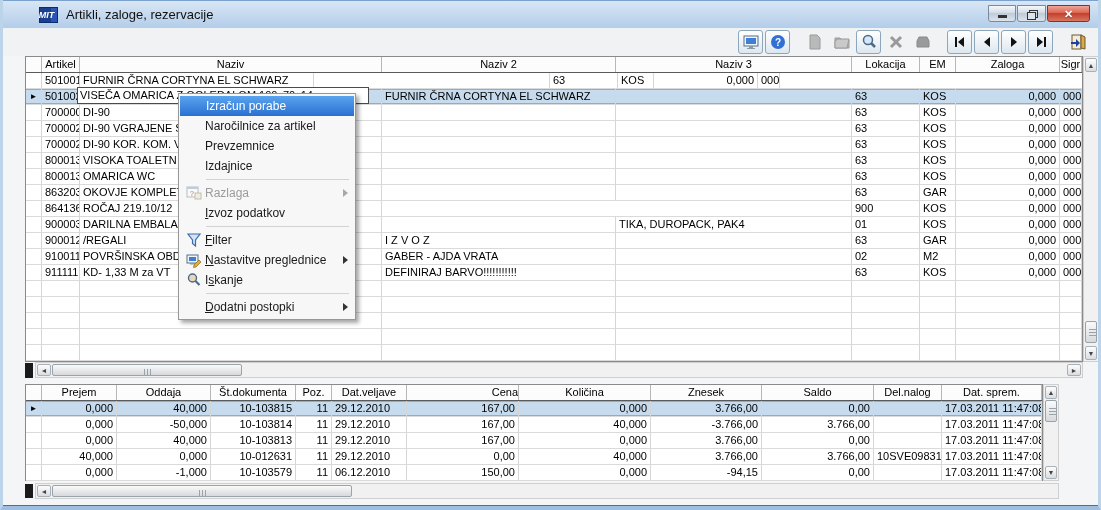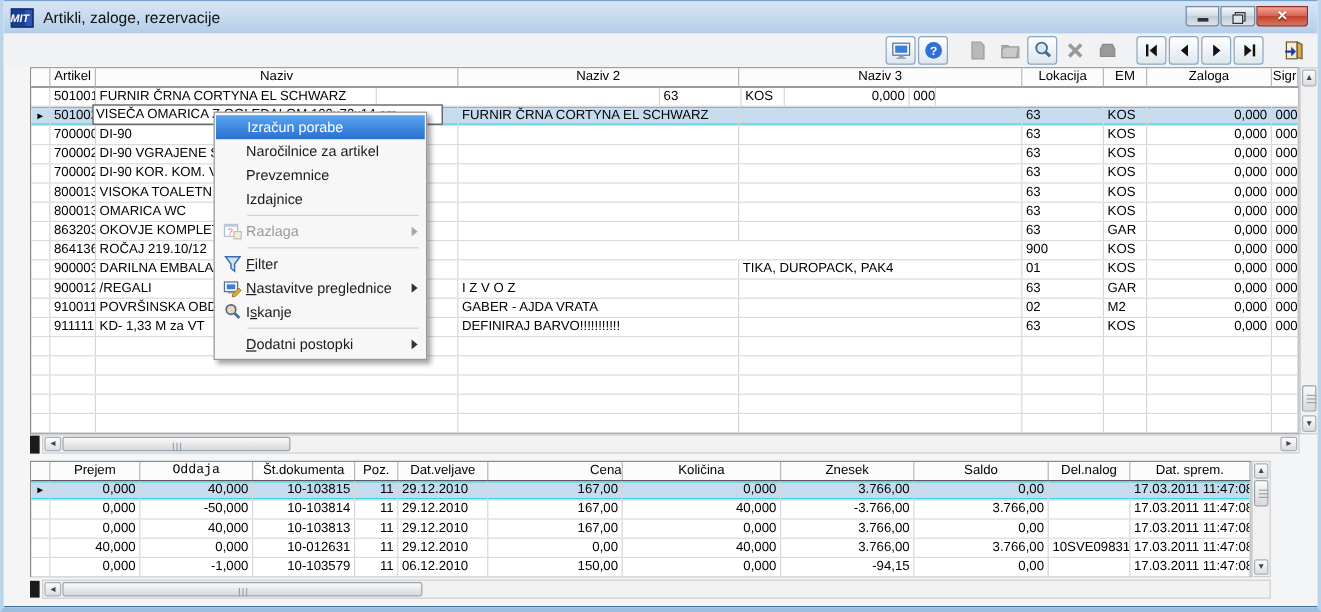--- a/index.html
+++ b/index.html
@@ -13,21 +13,21 @@
     box-shadow:inset 0 -1px 0 #46729e;
     overflow:hidden;
   }
   
   .titlebar{position:absolute;left:0;top:0;right:0;height:28px;
     background:linear-gradient(#d8e6f5,#b3cde9);
     border-top:1px solid #7aa2cc;
     display:flex;align-items:center;padding-left:6px;}
   .app-logo{width:19px;height:16px;background:#1b3f8f;color:#fff;
     font-style:italic;font-weight:bold;font-size:9px;line-height:15px;text-align:center;
-    border:1px solid #0d2a6a;box-shadow:inset -6px 0 0 #2b55b5;}
+    border:1px solid #0d2a6a;box-shadow:inset -6px 0 0 #2b55b5;margin-left:30px;}
   .app-logo span{position:relative;left:-2px;}
   .title-text{margin-left:8px;font-size:13px;color:#111;}
   .caption-buttons{position:absolute;right:8px;top:4px;display:flex;gap:1px;}
   .cap-btn{height:17px;border:1px solid #768ba0;border-radius:0 0 3px 3px;
     background:linear-gradient(#f5f8fb,#cfd9e4 50%,#bfcbd8 50%,#dce4ec);
     display:flex;align-items:center;justify-content:center;color:#222;}
   .cap-btn.min{width:28px;}
   .cap-btn.max{width:29px;}
   .cap-btn.close{width:43px;border-color:#8e2f25;
     background:linear-gradient(#f0a496,#d95f4d 50%,#c3402e 50%,#d8775f);color:#fff;}
@@ -459,20 +459,24 @@
           <svg width="16" height="16">
             <rect x="1" y="2" width="11" height="10" fill="#fff" stroke="#5a7a9a"></rect>
             <rect x="1" y="2" width="11" height="2" fill="#7a9ac0"></rect>
             <text x="6" y="11" font-size="8" font-family="Liberation Sans" font-weight="bold" fill="#d03020" text-anchor="middle">?</text>
             <rect x="9" y="8" width="6" height="6" fill="#e8e0c8" stroke="#8a7a4a"></rect>
           </svg>
         </span>
         <span class="mi-label">Razlaga</span>
         <span class="sub-arrow"></span>
       </div>
+      <div class="menu-item">
+        <span class="mi-icon"></span>
+        <span class="mi-label"><u>I</u>zvoz podatkov</span>
+      </div>
       <div class="menu-sep"></div>
       <div class="menu-item">
         <span class="mi-icon">
           <svg width="16" height="16">
             <path d="M2 2 h12 l-4.5 6 v6 l-3 -2.5 v-3.5 z" fill="#d5e4f4" stroke="#3a6ab0" stroke-width="1.2"></path>
           </svg>
         </span>
         <span class="mi-label"><u>F</u>ilter</span>
       </div>
       <div class="menu-item">
@@ -501,21 +505,21 @@
         <span class="mi-icon"></span>
         <span class="mi-label"><u>D</u>odatni postopki</span>
         <span class="sub-arrow"></span>
       </div>
     </div>
 
   <div class="grid" id="bottom-grid" style="left:22px;top:384px;width:1018px;height:97px;">
       <div class="g-head">
         <div class="cell" style="width: 16px; flex: 0 0 auto;"></div>
         <div class="cell" style="width: 75px; flex: 0 0 auto;">Prejem</div>
-        <div class="cell" style="width: 94px; flex: 0 0 auto; font-family: Liberation Mono, monospace;">Oddaja</div>
+        <div class="cell" style="width: 94px; flex: 0 0 auto;">Oddaja</div>
         <div class="cell" style="width: 85px; flex: 0 0 auto;">Št.dokumenta</div>
         <div class="cell" style="width: 36px; flex: 0 0 auto;">Poz.</div>
         <div class="cell" style="width: 75px; flex: 0 0 auto;">Dat.veljave</div>
         <div class="cell" style="width: 112px; flex: 0 0 auto; text-align: right;">Cena</div>
         <div class="cell" style="width: 132px; flex: 0 0 auto;">Količina</div>
         <div class="cell" style="width: 111px; flex: 0 0 auto;">Znesek</div>
         <div class="cell" style="width: 112px; flex: 0 0 auto;">Saldo</div>
         <div class="cell" style="width: 68px; flex: 0 0 auto;">Del.nalog</div>
         <div class="cell" style="width: 100px; flex: 0 0 auto;">Dat. sprem.</div>
       </div>

